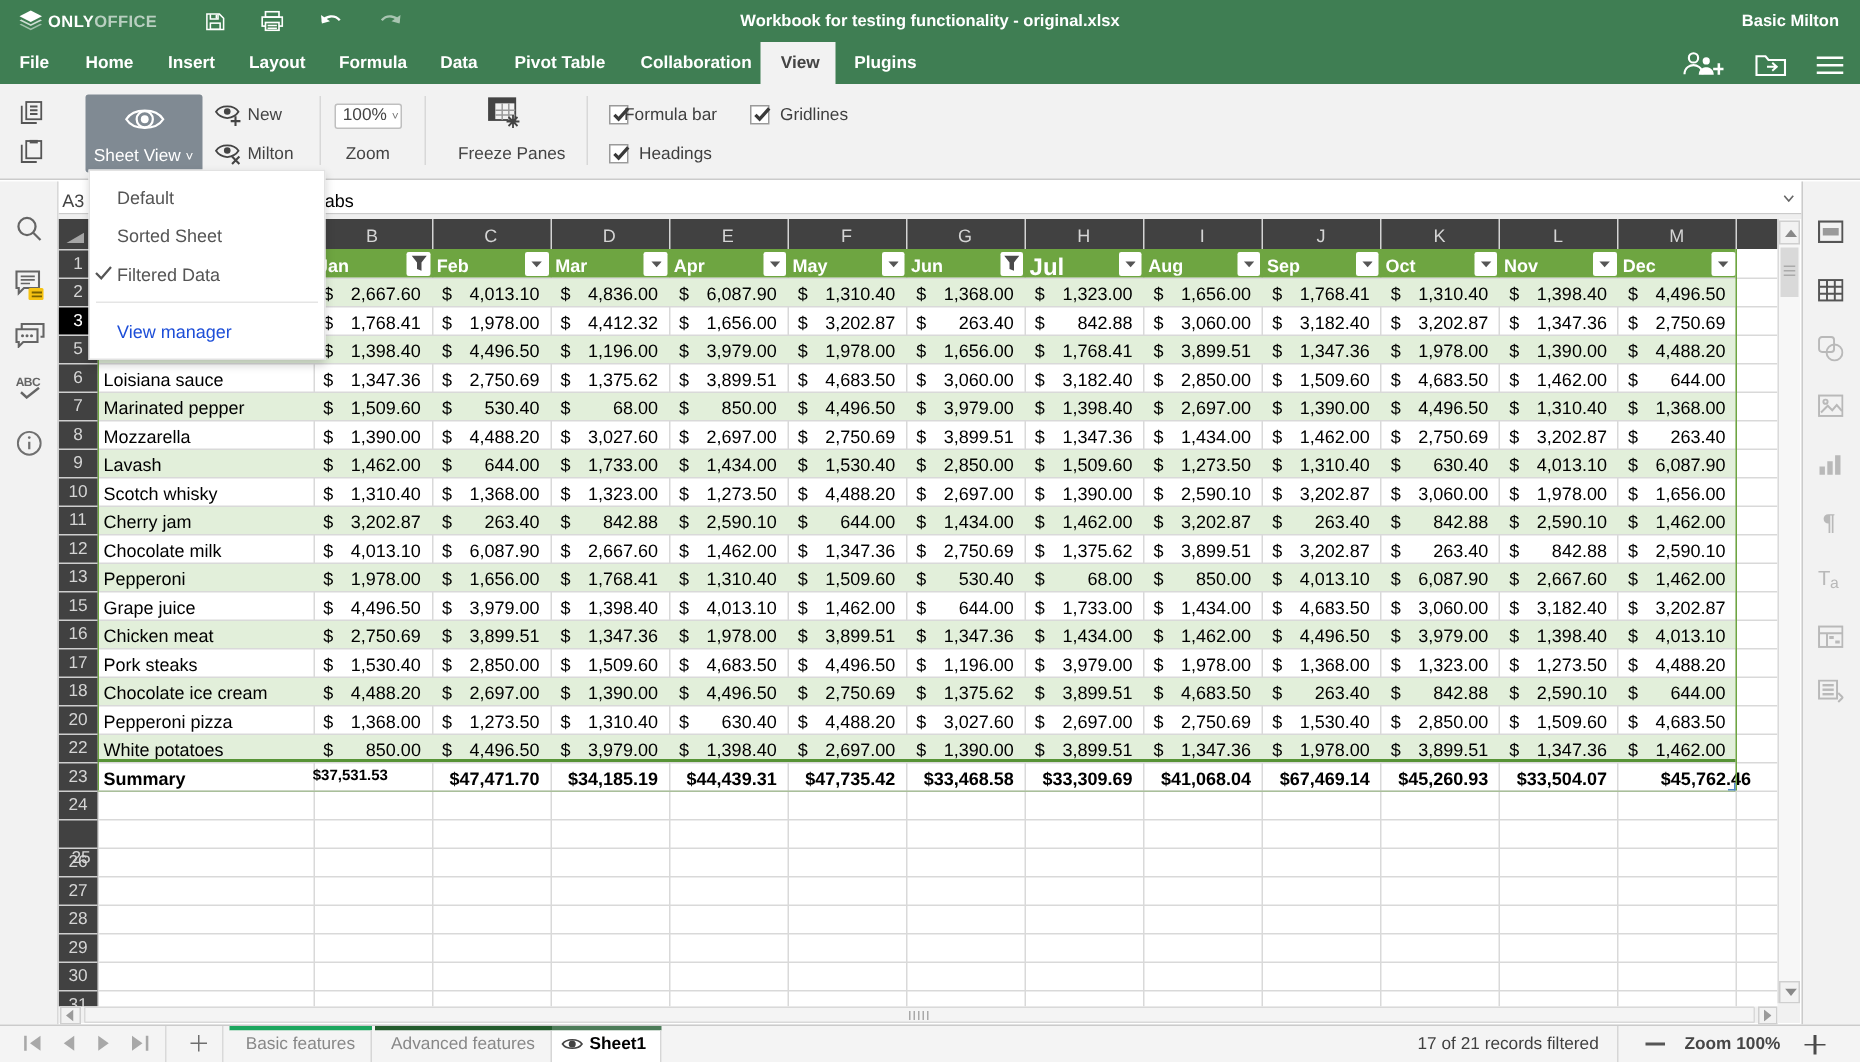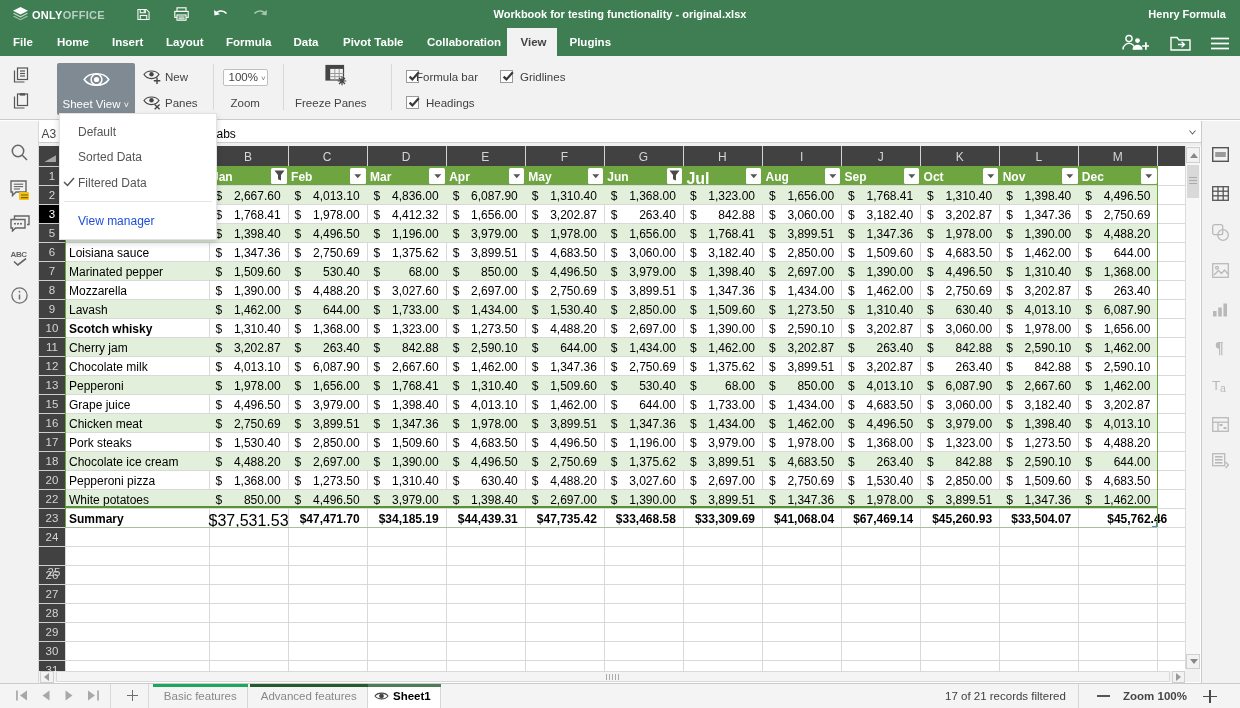--- a/index.html
+++ b/index.html
@@ -31,21 +31,21 @@
   </svg>
 <svg class="a" style="left:213px;top:8px" width="17" height="12" viewBox="0 0 17 12" fill="none">
 <path d="M2 6.5 C4 2.5, 10 1.5, 13.5 5.5" stroke="#fff" stroke-width="1.6"></path>
     <path d="M1 2 L1.6 7.6 L7 6.2 Z" fill="#fff"></path>
   </svg>
 <svg class="a" style="left:251px;top:8px" width="17" height="12" viewBox="0 0 17 12" fill="none" opacity="0.55">
 <path d="M15 6.5 C13 2.5, 7 1.5, 3.5 5.5" stroke="#fff" stroke-width="1.6"></path>
     <path d="M16 2 L15.4 7.6 L10 6.2 Z" fill="#fff"></path>
   </svg>
 <div class="a" style="left:0;top:8px;width:1240px;text-align:center;color:#fff;font-size:11px;font-weight:bold">Workbook for testing functionality - original.xlsx</div>
-<div class="a" style="right:14px;top:8px;color:#fff;font-size:11px;font-weight:bold">Henry Formula</div>
+<div class="a" style="right:14px;top:8px;color:#fff;font-size:11px;font-weight:bold">Basic Milton</div>
 <div class="a" style="left:0;top:28px;width:1240px;height:27.5px;background:#3f7e53"></div>
 <div class="a tabtxt" style="left:13px;top:36px">File</div>
 <div class="a tabtxt" style="left:57px;top:36px">Home</div>
 <div class="a tabtxt" style="left:112px;top:36px">Insert</div>
 <div class="a tabtxt" style="left:166px;top:36px">Layout</div>
 <div class="a tabtxt" style="left:226px;top:36px">Formula</div>
 <div class="a tabtxt" style="left:293.5px;top:36px">Data</div>
 <div class="a tabtxt" style="left:343px;top:36px">Pivot Table</div>
 <div class="a tabtxt" style="left:427px;top:36px">Collaboration</div>
 <div class="a tabtxt" style="left:569.5px;top:36px">Plugins</div>
@@ -91,21 +91,21 @@
 <path d="M1 6.5 C4 1.8, 13 1.8, 16 6.5 C14.6 8.7, 12 10.4, 8.5 10.7 C5 10.4, 2.4 8.7, 1 6.5 Z"></path>
     <circle cx="8.5" cy="6.3" r="2.2" fill="#444" stroke="none"></circle>
 <path d="M14 9.5 v6.5 M10.8 12.75 h6.5" stroke-width="1.4"></path>
   </svg>
 <div class="a" style="left:165px;top:71px;font-size:11.5px;color:#444">New</div>
 <svg class="a" style="left:143px;top:94px" width="19" height="18" viewBox="0 0 19 18" fill="none" stroke="#444" stroke-width="1.2">
 <path d="M1 6.5 C4 1.8, 13 1.8, 16 6.5 C14.6 8.7, 12 10.4, 8.5 10.7 C5 10.4, 2.4 8.7, 1 6.5 Z"></path>
     <circle cx="8.5" cy="6.3" r="2.2" fill="#444" stroke="none"></circle>
 <path d="M11.7 10.4 l4.9 4.9 M16.6 10.4 l-4.9 4.9" stroke-width="1.4"></path>
   </svg>
-<div class="a" style="left:165px;top:97px;font-size:11.5px;color:#444">Panes</div>
+<div class="a" style="left:165px;top:97px;font-size:11.5px;color:#444">Milton</div>
 <div class="a" style="left:213px;top:64px;width:1px;height:46px;background:#d8d8d8"></div>
 <div class="a" style="left:222.5px;top:68.5px;width:45.5px;height:17px;background:#fff;border:1px solid #bfbfbf;border-radius:2px;font-size:11.5px;color:#444;white-space:nowrap;padding:1.5px 0 0 5px">100% <span style="font-size:8px;color:#777">˅</span></div>
 <div class="a" style="left:222.5px;top:96.5px;width:45.5px;text-align:center;font-size:11.5px;color:#444">Zoom</div>
 <div class="a" style="left:283px;top:64px;width:1px;height:46px;background:#d8d8d8"></div>
 <svg class="a" style="left:325px;top:64px" width="22" height="22" viewBox="0 0 22 22">
 <g fill="none" stroke="#444" stroke-width="1.2">
       <rect x="1" y="1.5" width="17.5" height="14.5"></rect>
     </g>
 <g fill="#444">
       <rect x="1" y="1.5" width="17.5" height="3.4"></rect>
@@ -114,21 +114,21 @@
 <g stroke="#9a9a9a" stroke-width="1">
       <line x1="5.2" y1="9.5" x2="18.5" y2="9.5"></line>
       <line x1="5.2" y1="12.6" x2="18.5" y2="12.6"></line>
       <line x1="9.8" y1="4.9" x2="9.8" y2="16"></line>
       <line x1="14.2" y1="4.9" x2="14.2" y2="16"></line>
     </g>
 <g stroke="#444" stroke-width="1.2">
       <path d="M17 12.7 v8.6 M12.7 17 h8.6 M14 14 l6 6 M20 14 l-6 6"></path>
     </g>
   </svg>
-<div class="a" style="left:295px;top:96.5px;width:82px;text-align:left;font-size:11.5px;color:#444">Freeze Panes</div>
+<div class="a" style="left:295px;top:96.5px;width:82px;text-align:right;font-size:11.5px;color:#444">Freeze Panes</div>
 <div class="a" style="left:391px;top:64px;width:1px;height:46px;background:#d8d8d8"></div>
 <div class="a" style="left:406px;top:69.5px;width:13px;height:13px;background:#fff;border:1px solid #9a9a9a"></div>
 <svg class="a" style="left:407px;top:68.5px" width="14" height="14" viewBox="0 0 14 14" fill="none" stroke="#3a3a3a" stroke-width="2.2">
     <path d="M2.6 7.6 L5.4 10.4 L11.8 3.2"></path>
   </svg>
 <div class="a" style="left:416px;top:71px;font-size:11.5px;color:#3f3f3f">Formula bar</div>
 <div class="a" style="left:406px;top:95.5px;width:13px;height:13px;background:#fff;border:1px solid #9a9a9a"></div>
 <svg class="a" style="left:407px;top:94.5px" width="14" height="14" viewBox="0 0 14 14" fill="none" stroke="#3a3a3a" stroke-width="2.2">
     <path d="M2.6 7.6 L5.4 10.4 L11.8 3.2"></path>
   </svg>
@@ -416,21 +416,21 @@
 <div class="a" style="left:769.0px;top:302.8px;font-size:12px;color:#000">$</div>
 <div class="a" style="left:762.0px;top:302.8px;width:72.1px;text-align:right;font-size:12px;color:#000">1,273.50</div>
 <div class="a" style="left:848.1px;top:302.8px;font-size:12px;color:#000">$</div>
 <div class="a" style="left:841.1px;top:302.8px;width:72.1px;text-align:right;font-size:12px;color:#000">1,310.40</div>
 <div class="a" style="left:927.1px;top:302.8px;font-size:12px;color:#000">$</div>
 <div class="a" style="left:920.1px;top:302.8px;width:72.1px;text-align:right;font-size:12px;color:#000">630.40</div>
 <div class="a" style="left:1006.2px;top:302.8px;font-size:12px;color:#000">$</div>
 <div class="a" style="left:999.2px;top:302.8px;width:72.1px;text-align:right;font-size:12px;color:#000">4,013.10</div>
 <div class="a" style="left:1085.3px;top:302.8px;font-size:12px;color:#000">$</div>
 <div class="a" style="left:1078.3px;top:302.8px;width:72.1px;text-align:right;font-size:12px;color:#000">6,087.90</div>
-<div class="a" style="left:69px;top:321.8px;font-size:12px;font-weight:bold;color:#000">Scotch whisky</div>
+<div class="a" style="left:69px;top:321.8px;font-size:12px;font-weight:normal;color:#000">Scotch whisky</div>
 <div class="a" style="left:215.5px;top:321.8px;font-size:12px;color:#000">$</div>
 <div class="a" style="left:208.5px;top:321.8px;width:72.1px;text-align:right;font-size:12px;color:#000">1,310.40</div>
 <div class="a" style="left:294.6px;top:321.8px;font-size:12px;color:#000">$</div>
 <div class="a" style="left:287.6px;top:321.8px;width:72.1px;text-align:right;font-size:12px;color:#000">1,368.00</div>
 <div class="a" style="left:373.6px;top:321.8px;font-size:12px;color:#000">$</div>
 <div class="a" style="left:366.6px;top:321.8px;width:72.1px;text-align:right;font-size:12px;color:#000">1,323.00</div>
 <div class="a" style="left:452.7px;top:321.8px;font-size:12px;color:#000">$</div>
 <div class="a" style="left:445.7px;top:321.8px;width:72.1px;text-align:right;font-size:12px;color:#000">1,273.50</div>
 <div class="a" style="left:531.8px;top:321.8px;font-size:12px;color:#000">$</div>
 <div class="a" style="left:524.8px;top:321.8px;width:72.1px;text-align:right;font-size:12px;color:#000">4,488.20</div>
@@ -672,21 +672,21 @@
 <div class="a" style="left:762.0px;top:492.8px;width:72.1px;text-align:right;font-size:12px;color:#000">1,347.36</div>
 <div class="a" style="left:848.1px;top:492.8px;font-size:12px;color:#000">$</div>
 <div class="a" style="left:841.1px;top:492.8px;width:72.1px;text-align:right;font-size:12px;color:#000">1,978.00</div>
 <div class="a" style="left:927.1px;top:492.8px;font-size:12px;color:#000">$</div>
 <div class="a" style="left:920.1px;top:492.8px;width:72.1px;text-align:right;font-size:12px;color:#000">3,899.51</div>
 <div class="a" style="left:1006.2px;top:492.8px;font-size:12px;color:#000">$</div>
 <div class="a" style="left:999.2px;top:492.8px;width:72.1px;text-align:right;font-size:12px;color:#000">1,347.36</div>
 <div class="a" style="left:1085.3px;top:492.8px;font-size:12px;color:#000">$</div>
 <div class="a" style="left:1078.3px;top:492.8px;width:72.1px;text-align:right;font-size:12px;color:#000">1,462.00</div>
 <div class="a" style="left:69px;top:511.8px;font-size:12px;font-weight:bold;color:#000">Summary</div>
-<div class="a" style="left:208.5px;top:511.8px;width:72.1px;text-align:left;font-size:16px;font-weight:normal;color:#000">$37,531.53</div>
+<div class="a" style="left:208.5px;top:511.8px;width:72.1px;text-align:left;font-size:10px;font-weight:bold;color:#000">$37,531.53</div>
 <div class="a" style="left:287.6px;top:511.8px;width:72.1px;text-align:right;font-size:12px;font-weight:bold;color:#000">$47,471.70</div>
 <div class="a" style="left:366.6px;top:511.8px;width:72.1px;text-align:right;font-size:12px;font-weight:bold;color:#000">$34,185.19</div>
 <div class="a" style="left:445.7px;top:511.8px;width:72.1px;text-align:right;font-size:12px;font-weight:bold;color:#000">$44,439.31</div>
 <div class="a" style="left:524.8px;top:511.8px;width:72.1px;text-align:right;font-size:12px;font-weight:bold;color:#000">$47,735.42</div>
 <div class="a" style="left:603.8px;top:511.8px;width:72.1px;text-align:right;font-size:12px;font-weight:bold;color:#000">$33,468.58</div>
 <div class="a" style="left:682.9px;top:511.8px;width:72.1px;text-align:right;font-size:12px;font-weight:bold;color:#000">$33,309.69</div>
 <div class="a" style="left:762.0px;top:511.8px;width:72.1px;text-align:right;font-size:12px;font-weight:bold;color:#000">$41,068.04</div>
 <div class="a" style="left:841.1px;top:511.8px;width:72.1px;text-align:right;font-size:12px;font-weight:bold;color:#000">$67,469.14</div>
 <div class="a" style="left:920.1px;top:511.8px;width:72.1px;text-align:right;font-size:12px;font-weight:bold;color:#000">$45,260.93</div>
 <div class="a" style="left:999.2px;top:511.8px;width:72.1px;text-align:right;font-size:12px;font-weight:bold;color:#000">$33,504.07</div>
@@ -937,18 +937,18 @@
   </svg>
 <div class="a" style="left:393px;top:690px;font-size:11.5px;font-weight:bold;color:#000">Sheet1</div>
 <div class="a" style="left:945px;top:690px;font-size:11.5px;color:#3f3f3f">17 of 21 records filtered</div>
 <div class="a" style="left:1078px;top:684px;width:1px;height:24px;background:#d6d6d6"></div>
 <div class="a" style="left:1097px;top:695.4px;width:13px;height:2px;background:#555"></div>
 <div class="a" style="left:1123px;top:690px;font-size:11.5px;font-weight:bold;color:#464646">Zoom 100%</div>
 <div class="a" style="left:1203px;top:695.5px;width:13.5px;height:1.9px;background:#4a4a4a"></div>
 <div class="a" style="left:1208.8px;top:689.7px;width:1.9px;height:13.5px;background:#4a4a4a"></div>
 <div class="a" style="left:59px;top:113px;width:157.5px;height:126.5px;background:#fff;border:1px solid #e2e2e2;box-shadow:0 3px 6px rgba(0,0,0,0.18)"></div>
 <div class="a" style="left:78px;top:125px;font-size:12px;color:#555">Default</div>
-<div class="a" style="left:78px;top:150px;font-size:12px;color:#555">Sorted Data</div>
+<div class="a" style="left:78px;top:150px;font-size:12px;color:#555">Sorted Sheet</div>
 <div class="a" style="left:78px;top:175.5px;font-size:12px;color:#555">Filtered Data</div>
 <svg class="a" style="left:63px;top:176.5px" width="12" height="10" viewBox="0 0 12 10" fill="none" stroke="#555" stroke-width="1.5">
     <path d="M1 5 L4.5 8.5 L11 1"></path>
   </svg>
 <div class="a" style="left:64px;top:201px;width:148px;height:1px;background:#e5e5e5"></div>
 <div class="a" style="left:78px;top:213.5px;font-size:12px;color:#1d4ed8">View manager</div>
 </body></html>

